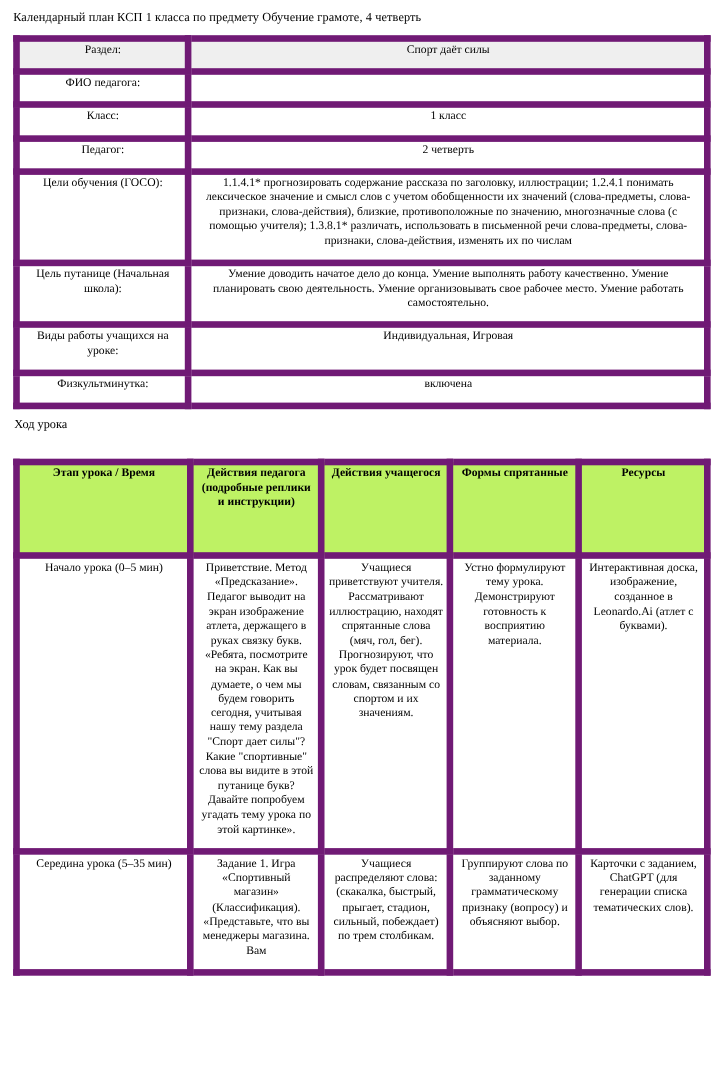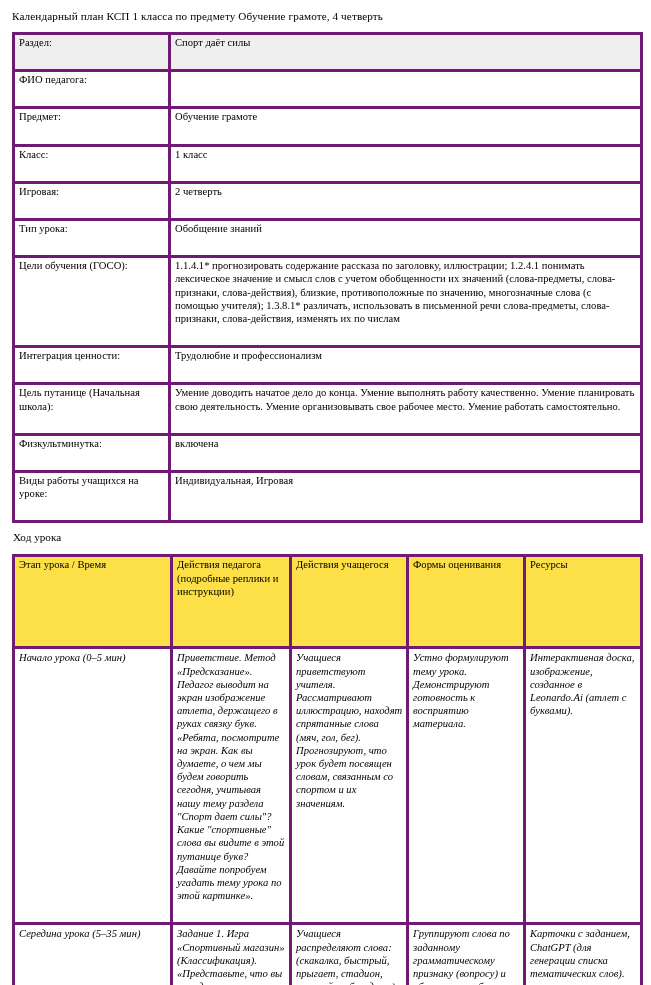--- a/index.html
+++ b/index.html
@@ -25,56 +25,56 @@
   .doc-title {
     font-size: 11.2px;
     line-height: 15px;
     margin: 0 0 8px 0;
     font-weight: normal;
     letter-spacing: 0.1px;
   }
   .section-caption {
     font-size: 11.2px;
     line-height: 14px;
-    margin: 7px 0 10px 1px;
+    margin: 7px 0 24px 1px;
     font-weight: normal;
   }
   table.grid {
     border-collapse: collapse;
     table-layout: fixed;
     width: 628px;
     font-size: 10.6px;
     line-height: 13.2px;
   }
   table.grid td,
   table.grid th {
-    border: 3px solid #701a75;
+    border: 6px solid #701a75;
     vertical-align: top;
-    padding: 1px 3px 20px 4px;
+    padding: 1px 3px 10px 4px;
     font-weight: normal;
-    text-align: left;
+    text-align: center;
     word-wrap: break-word;
     overflow-wrap: break-word;
     hyphens: none;
   }
   
   .info-table col.c-label { width: 156px; }
   .info-table col.c-value { width: 472px; }
   .info-table tr.shaded td { background: #efefef; }
   .info-table td.label { white-space: normal; }
 
   
   .flow-table col.c-stage { width: 158px; }
   .flow-table col.c-teacher { width: 119px; }
   .flow-table col.c-student { width: 117px; }
   .flow-table col.c-assess { width: 117px; }
   .flow-table col.c-res { width: 117px; }
-  .flow-table thead td { background: #fde047; }
+  .flow-table thead td { background: #bef264; font-weight: bold; }
   .flow-table thead td { height: 68px; }
-  .flow-table td.cell { padding-top: 2px; font-style: italic; }
+  .flow-table td.cell { padding-top: 2px; }
 </style>
 </head>
 <body>
 
 <div class="page">
 
   <div class="doc-title">Календарный план КСП 1 класса по предмету Обучение грамоте, 4 четверть</div>
 
   <table class="grid info-table">
     <colgroup>
@@ -84,74 +84,62 @@
     <tbody>
         <tr class="shaded">
           <td class="label">Раздел:</td>
           <td class="value">Спорт даёт силы</td>
         </tr>
         <tr>
           <td class="label">ФИО педагога:</td>
           <td class="value"></td>
         </tr>
         <tr>
-          <td class="label">Предмет:</td>
-          <td class="value">Обучение грамоте</td>
-        </tr>
-        <tr>
           <td class="label">Класс:</td>
           <td class="value">1 класс</td>
         </tr>
         <tr>
-          <td class="label">Игровая:</td>
+          <td class="label">Педагог:</td>
           <td class="value">2 четверть</td>
-        </tr>
-        <tr>
-          <td class="label">Тип урока:</td>
-          <td class="value">Обобщение знаний</td>
         </tr>
         <tr>
           <td class="label">Цели обучения (ГОСО):</td>
           <td class="value">1.1.4.1* прогнозировать содержание рассказа по заголовку, иллюстрации; 1.2.4.1 понимать лексическое значение и смысл слов с учетом обобщенности их значений (слова-предметы, слова-признаки, слова-действия), близкие, противоположные по значению, многозначные слова (с помощью учителя); 1.3.8.1* различать, использовать в письменной речи слова-предметы, слова-признаки, слова-действия, изменять их по числам</td>
         </tr>
         <tr>
-          <td class="label">Интеграция ценности:</td>
-          <td class="value">Трудолюбие и профессионализм</td>
-        </tr>
-        <tr>
           <td class="label">Цель путанице (Начальная школа):</td>
           <td class="value">Умение доводить начатое дело до конца. Умение выполнять работу качественно. Умение планировать свою деятельность. Умение организовывать свое рабочее место. Умение работать самостоятельно.</td>
         </tr>
         <tr>
+          <td class="label">Виды работы учащихся на уроке:</td>
+          <td class="value">Индивидуальная, Игровая</td>
+        </tr>
+        <tr>
           <td class="label">Физкультминутка:</td>
           <td class="value">включена</td>
-        </tr>
-        <tr>
-          <td class="label">Виды работы учащихся на уроке:</td>
-          <td class="value">Индивидуальная, Игровая</td>
         </tr>
       </tbody>
   </table>
 
   <div class="section-caption">Ход урока</div>
 
   <table class="grid flow-table">
     <colgroup>
       <col class="c-stage">
       <col class="c-teacher">
       <col class="c-student">
       <col class="c-assess">
       <col class="c-res">
     </colgroup>
     <thead>
       <tr>
           <td>Этап урока / Время</td>
           <td>Действия педагога (подробные реплики и инструкции)</td>
           <td>Действия учащегося</td>
-          <td>Формы оценивания</td>
+          <td>Формы спрятанные</td>
           <td>Ресурсы</td>
         </tr>
     </thead>
     <tbody>
         <tr>
           <td class="cell">Начало урока (0–5 мин)</td>
           <td class="cell">Приветствие. Метод «Предсказание». Педагог выводит на экран изображение атлета, держащего в руках связку букв. «Ребята, посмотрите на экран. Как вы думаете, о чем мы будем говорить сегодня, учитывая нашу тему раздела "Спорт дает силы"? Какие "спортивные" слова вы видите в этой путанице букв? Давайте попробуем угадать тему урока по этой картинке».</td>
           <td class="cell">Учащиеся приветствуют учителя. Рассматривают иллюстрацию, находят спрятанные слова (мяч, гол, бег). Прогнозируют, что урок будет посвящен словам, связанным со спортом и их значениям.</td>
           <td class="cell">Устно формулируют тему урока. Демонстрируют готовность к восприятию материала.</td>
           <td class="cell">Интерактивная доска, изображение, созданное в Leonardo.Ai (атлет с буквами).</td>

